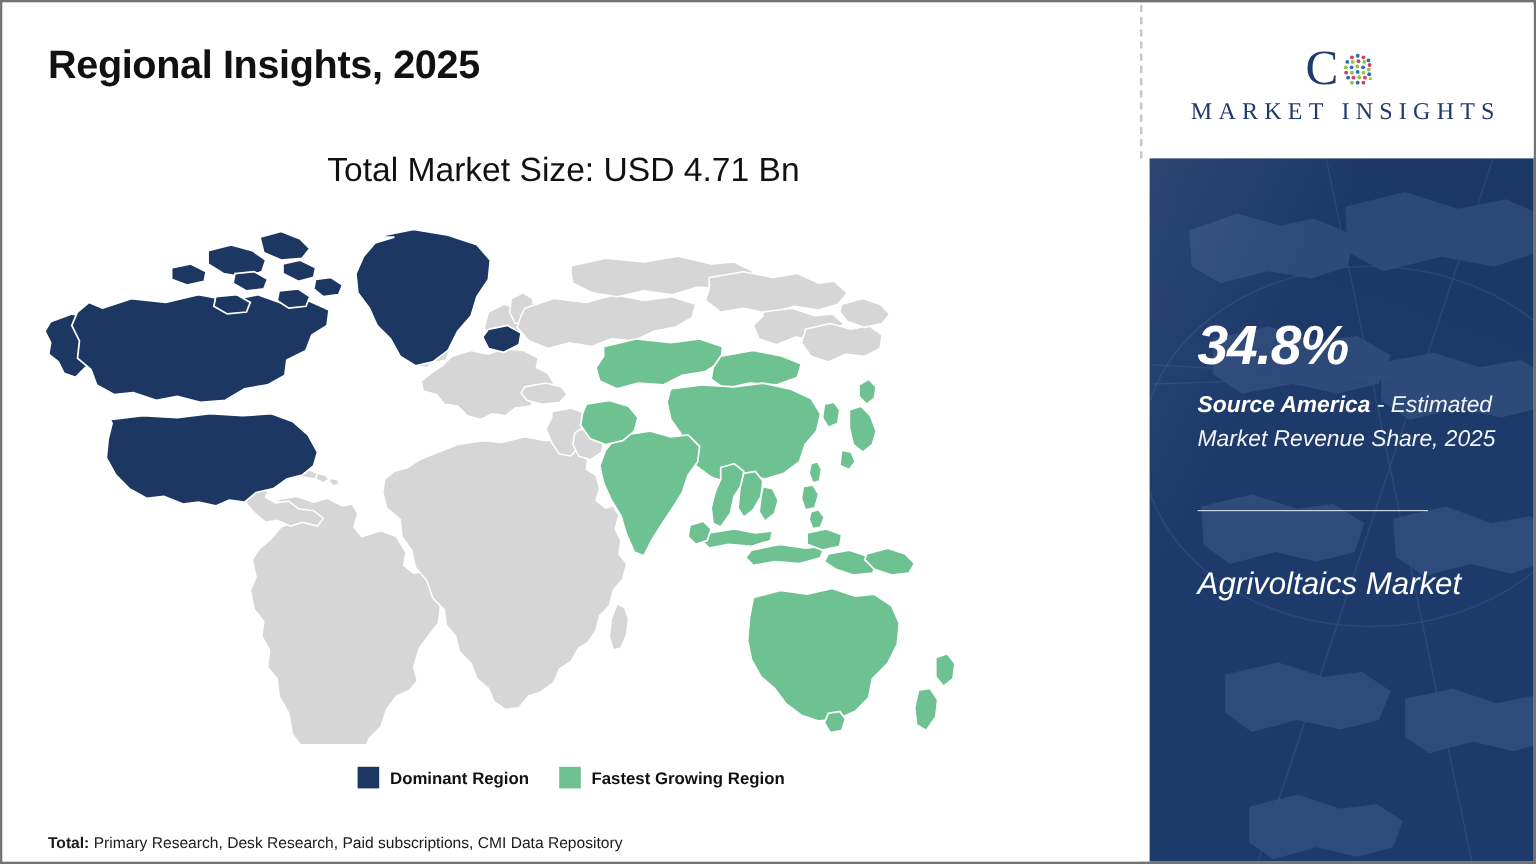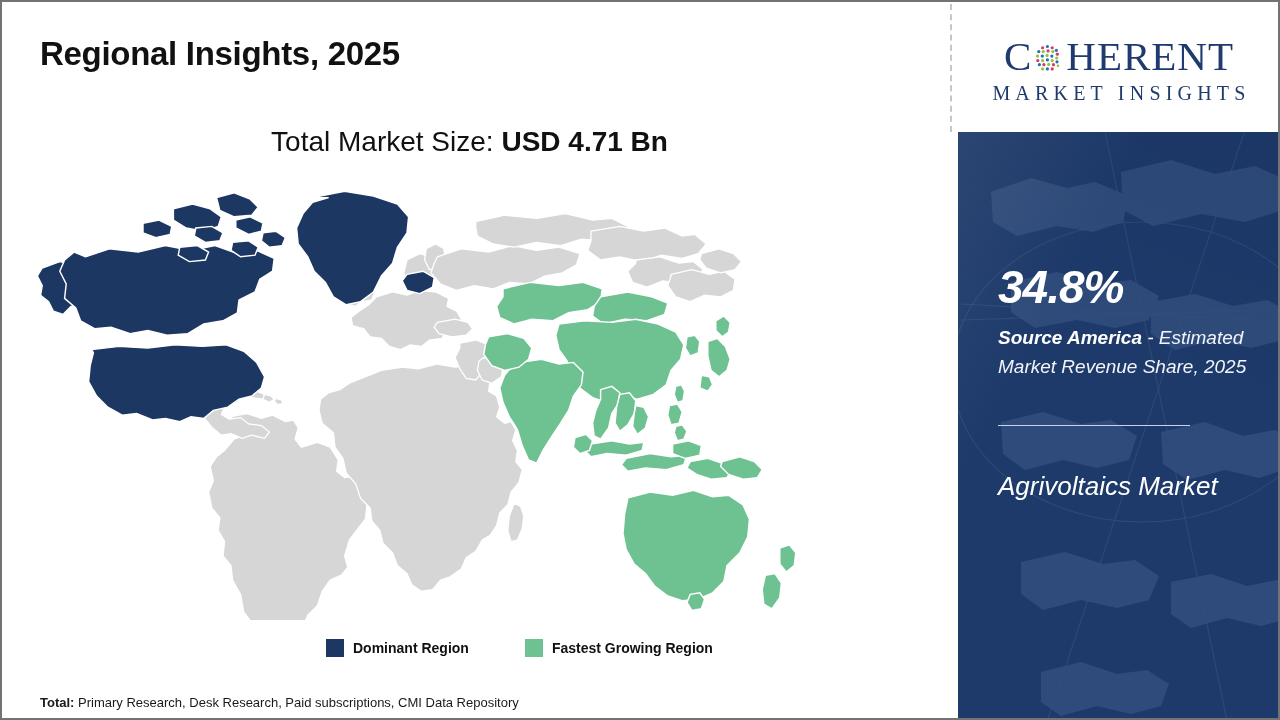--- a/index.html
+++ b/index.html
@@ -45,40 +45,39 @@
     position: absolute;
     left: 0;
     top: 124px;
     width: 935px;
     text-align: center;
     font-size: 28px;
     color: #111111;
     white-space: nowrap;
   }
   #market-size-line .label { font-weight: normal; }
-  #market-size-line .value { font-weight: bold; }
+  #market-size-line .value { font-weight: normal; }
 
   #map-wrap {
     position: absolute;
     left: 28px;
     top: 178px;
     width: 810px;
     height: 440px;
   }
   #map-wrap svg { width: 100%; height: 100%; display: block; }
 
   
   #legend {
     position: absolute;
     left: 296px;
     top: 637px;
     display: flex;
     align-items: center;
-    gap: 56px;
-    margin-left: 28px;
+    gap: 25px;
   }
   .legend-item {
     display: flex;
     align-items: center;
     gap: 9px;
   }
   .legend-swatch {
     width: 18px;
     height: 18px;
     display: inline-block;
@@ -391,21 +390,20 @@
               <circle cx="34" cy="71" r="5" fill="#d63a6a"></circle>
               <circle cx="49" cy="70" r="5" fill="#8cc63f"></circle>
               <circle cx="64" cy="71" r="5" fill="#d63a6a"></circle>
               <circle cx="78" cy="74" r="4" fill="#8cc63f"></circle>
             <circle cx="30" cy="84" r="5" fill="#8cc63f"></circle>
               <circle cx="45" cy="84" r="5" fill="#2b6cb0"></circle>
               <circle cx="60" cy="84" r="5" fill="#d63a6a"></circle>
           </g>
         </svg>
       </span>
-      <span class="logo-letter">HERENT</span>
     </div>
     <div id="logo-bottom">MARKET INSIGHTS</div>
   </div>
 
   <div id="info-panel">
     <div id="panel-texture">
       <svg viewBox="0 0 322 588" xmlns="http://www.w3.org/2000/svg">
         <g fill="#9fc0e8">
           <path d="M10 60 l40 -14 36 10 28 -6 34 14 -6 26 -30 10 -36 -6 -40 10 -24 -14 -2 -30z"></path>
           <path d="M140 40 l50 -12 44 14 40 -8 36 16 -8 28 -38 12 -44 -8 -48 12 -30 -16 -2 -38z"></path>

